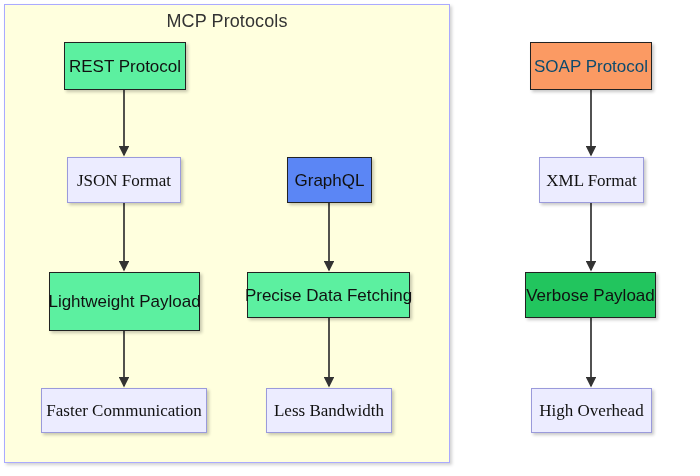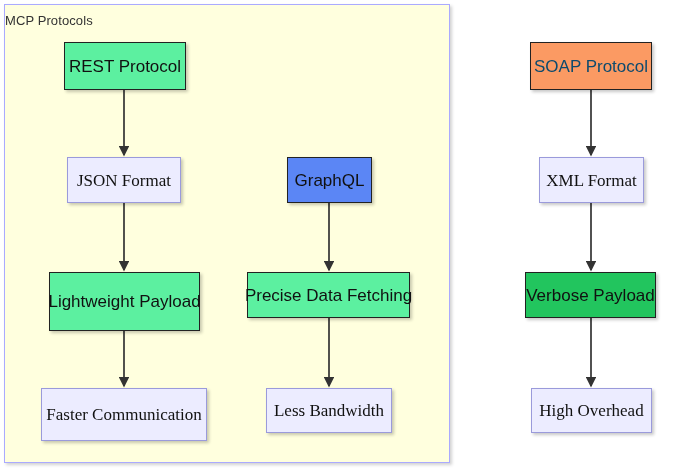--- a/index.html
+++ b/index.html
@@ -39,21 +39,22 @@
     left: 489px;
     top: 4px;
     width: 205px;
     height: 459px;
   }
   .panel-title {
     position: absolute;
     top: 8px;
     left: 0;
     width: 100%;
-    font-size: 13px;
+    text-align: center;
+    font-size: 18px;
     line-height: 16px;
     color: #333333;
     letter-spacing: 0.1px;
   }
 
   
   .node {
     position: absolute;
     box-sizing: border-box;
     display: flex;
@@ -139,21 +140,21 @@
   <div id="node-layer">
       <div class="node green" style="left: 64px; top: 42px; width: 122px; height: 48px;">
         <span>REST Protocol</span>
       </div>
       <div class="node lavender" style="left: 67px; top: 157px; width: 114px; height: 46px;">
         <span>JSON Format</span>
       </div>
       <div class="node green" style="left: 49px; top: 272px; width: 151px; height: 59px;">
         <span>Lightweight Payload</span>
       </div>
-      <div class="node lavender" style="left: 41px; top: 388px; width: 166px; height: 53px;">
+      <div class="node lavender" style="left: 41px; top: 388px; width: 166px; height: 45px;">
         <span>Faster Communication</span>
       </div>
       <div class="node blue" style="left: 287px; top: 157px; width: 85px; height: 46px;">
         <span>GraphQL</span>
       </div>
       <div class="node green" style="left: 247px; top: 272px; width: 163px; height: 46px;">
         <span>Precise Data Fetching</span>
       </div>
       <div class="node lavender" style="left: 266px; top: 388px; width: 126px; height: 45px;">
         <span>Less Bandwidth</span>

